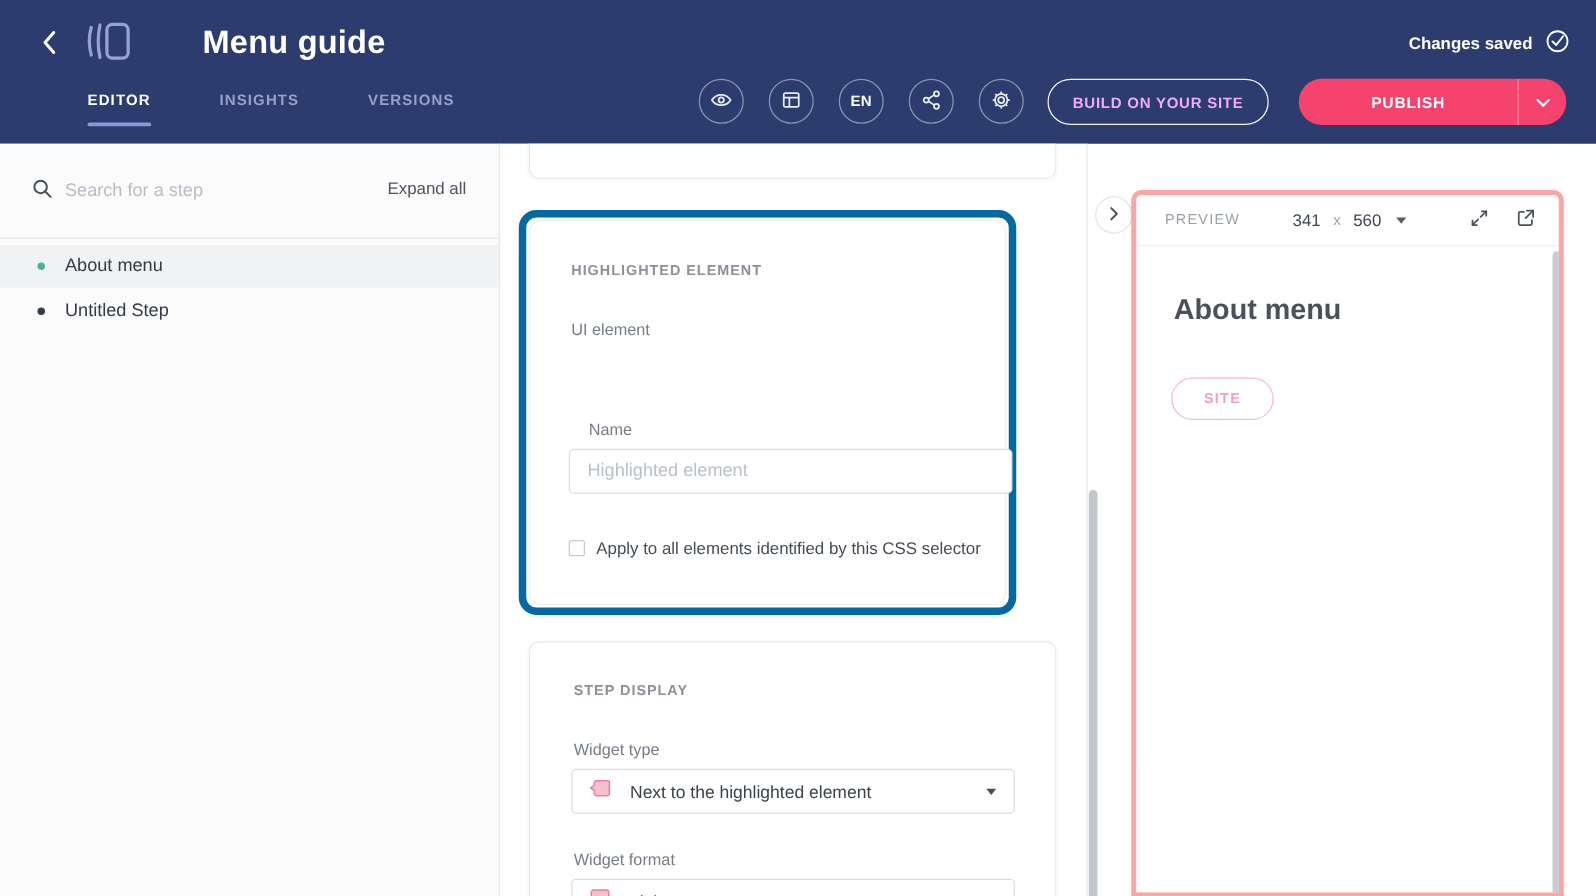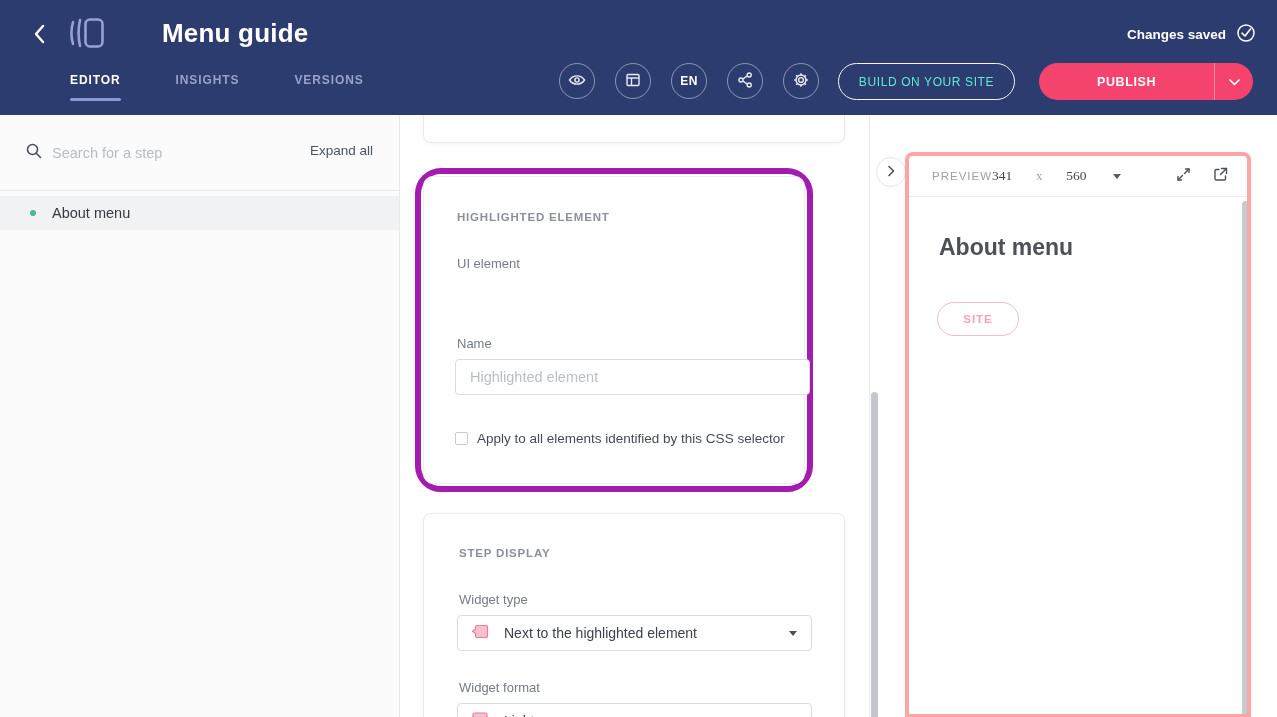--- a/index.html
+++ b/index.html
@@ -16,21 +16,21 @@
 
   .tabs { position:absolute; left:70px; top:73px; display:flex; gap:55px; }
   .tab { font-size:12px; font-weight:bold; letter-spacing:0.9px; color:#98a1c8; padding-bottom:14px; position:relative; cursor:pointer; }
   .tab.active { color:#ffffff; }
   .tab.active .tab-underline { position:absolute; left:0; right:0; bottom:0; height:3px; background:#8d96d6; border-radius:2px; }
 
   .header-icons { position:absolute; left:559px; top:63px; display:flex; gap:20px; }
   .circle-btn { width:36px; height:36px; border-radius:50%; border:1px solid rgba(255,255,255,0.45); background:none; display:flex; align-items:center; justify-content:center; cursor:pointer; }
   .lang-label { font-size:12px; font-weight:bold; color:#fff; letter-spacing:0.3px; }
 
-  .build-btn { position:absolute; left:838px; top:63px; width:177px; height:37px; border-radius:19px; border:1px solid rgba(255,255,255,0.95); background:none; color:#5eead4; font-family:inherit; font-size:12px; font-weight:normal; letter-spacing:0.6px; cursor:pointer;text-align:center; }
+  .build-btn { position:absolute; left:838px; top:63px; width:177px; height:37px; border-radius:19px; border:1px solid rgba(255,255,255,0.95); background:none; color:#f0abfc; font-family:inherit; font-size:12px; font-weight:bold; letter-spacing:0.6px; cursor:pointer;text-align:center; }
   .publish-btn { position:absolute; left:1039px; top:63px; width:214px; height:37px; border-radius:19px; background:#f4436d; display:flex; overflow:hidden; }
   .publish-main { flex:1; border:none; background:none; color:#fff; font-family:inherit; font-size:12.5px; font-weight:bold; letter-spacing:0.6px; cursor:pointer; }
   .publish-caret { width:39px; border:none; border-left:1px solid rgba(255,255,255,0.35); background:none; display:flex; align-items:center; justify-content:center; cursor:pointer; }
 
   
   .sidebar { position:absolute; left:0; top:115px; width:400px; height:602px; background:#fbfbfc; border-right:1px solid #e7e8ec; }
   .sidebar-search-row { position:absolute; left:0; top:0; width:100%; height:76px; border-bottom:1px solid #e7e8ec; }
   .search-icon { position:absolute; left:25px; top:27px; }
   .search-input { position:absolute; left:52px; top:22px; width:210px; height:32px; border:none; background:none; font-family:inherit; font-size:14.5px; color:#3c434d; outline:none; }
   .search-input::placeholder { color:#b7bdc5; }
@@ -42,34 +42,34 @@
   .step-dot { width:6px; height:6px; border-radius:50%; flex:0 0 auto; }
   .step-dot.active { background:#4cb39c; }
   .step-dot.idle { background:#333b49; }
   .step-label { font-size:14.5px; color:#343b45; }
 
   
   .editor { position:absolute; left:400px; top:115px; width:470px; height:602px; background:#fff; border-right:1px solid #e9eaec; overflow:hidden; }
   .card { background:#fff; border:1px solid #e9eaed; border-radius:8px; box-shadow:0 1px 4px rgba(40,50,70,0.05); }
   .partial-card { position:absolute; left:23px; top:-16px; width:422px; height:44px; }
 
-  .highlight-wrap { position:absolute; left:15px; top:53px; width:398px; height:324px; border:6px solid #a21caf; border-radius:26px; padding:2px; }
+  .highlight-wrap { position:absolute; left:15px; top:53px; width:398px; height:324px; border:6px solid #0369a1; border-radius:14px; padding:2px; }
   .highlight-card { width:100%; height:100%; border-radius:10px; position:relative; border:1px solid #eceef0; background:#fff; }
 
   .section-title { font-size:11.5px; letter-spacing:0.8px; color:#8b9099; }
   .field-label { font-size:13px; color:#757c86; }
 
   .hl-title { position:absolute; left:33px; top:34px; }
   .hl-uielement-label { position:absolute; left:33px; top:79px; }
   .select-row { position:absolute; left:31px; top:102px; width:355px; height:36px; display:flex; }
   .ui-select { flex:1; border:1px solid #d9dce1; border-radius:4px 0 0 4px; display:flex; align-items:center; padding:0 14px; cursor:pointer; background:#fff; }
   .ui-select .value { font-size:14px; color:#3b424c; }
   .caret { width:0; height:0; border-left:4px solid transparent; border-right:4px solid transparent; border-top:5px solid #4a515b; margin-left:auto; }
   .adv-btn { width:39px; border:1px solid #d9dce1; border-left:none; border-radius:0 4px 4px 0; background:#fff; display:flex; align-items:center; justify-content:center; cursor:pointer; }
-  .hl-name-label { position:absolute; left:33px; top:159px; }
+  .hl-name-label { position:absolute; left:47px; top:159px; }
   .name-input { position:absolute; left:31px; top:182px; width:355px; height:36px; border:1px solid #d9dce1; border-radius:4px; padding:0 14px; font-family:inherit; font-size:14.5px; color:#3b424c; outline:none; }
   .name-input::placeholder { color:#b9bfc7; }
   .checkbox-row { position:absolute; left:31px; top:254px; display:flex; align-items:center; gap:9px; cursor:pointer; }
   .checkbox-box { width:13px; height:13px; border:1px solid #c6cbd1; border-radius:2px; background:#fff; flex:0 0 auto; }
   .checkbox-row .cb-label { font-size:13.5px; color:#454c56; }
 
   .step-card { position:absolute; left:23px; top:398px; width:422px; height:330px; }
   .sd-title { position:absolute; left:35px; top:33px; }
   .sd-type-label { position:absolute; left:35px; top:78px; }
   .widget-select { position:absolute; left:33px; top:101px; width:355px; height:36px; border:1px solid #d9dce1; border-radius:4px; display:flex; align-items:center; padding:0 14px 0 12px; cursor:pointer; background:#fff; }
@@ -79,21 +79,21 @@
 
   .editor-scrollbar { position:absolute; left:871px; top:392px; width:7px; height:325px; background:#c3c7cd; border-radius:4px 4px 0 0; cursor:pointer; }
 
   
   .collapse-btn { position:absolute; left:876px; top:157px; width:30px; height:30px; border-radius:50%; background:#fff; border:1px solid #e4e6ea; display:flex; align-items:center; justify-content:center; cursor:pointer; }
 
   
   .preview-panel { position:absolute; left:905px; top:152px; width:346px; height:566px; background:#fff; border:4px solid #fca5a5; border-radius:8px 8px 0 0; box-shadow:0 1px 4px rgba(40,50,70,0.05); overflow:hidden; }
   .preview-header { height:41px; border-bottom:1px solid #edeef1; display:flex; align-items:center; padding:0 18px 0 23px; }
   .preview-title { font-size:11.5px; letter-spacing:1px; color:#9aa1aa; }
-  .size-select { display:flex; align-items:center; gap:24px; background:none; border:none; cursor:pointer; font-family:Liberation Serif, serif; }
+  .size-select { display:flex; align-items:center; gap:10px; margin-left:42px; background:none; border:none; cursor:pointer; font-family:Liberation Sans, sans-serif; }
   .size-num { font-size:13.5px; color:#3f4650; }
   .size-sep { font-size:12px; color:#9aa1aa; }
   .size-caret { width:0; height:0; border-left:4px solid transparent; border-right:4px solid transparent; border-top:5px solid #555c66; margin-left:2px; }
   .icon-btn { background:none; border:none; cursor:pointer; display:flex; align-items:center; justify-content:center; padding:0; }
   .expand-btn { margin-left:auto; }
   .open-btn { margin-left:20px; }
 
   .preview-content-title { position:absolute; left:30px; top:78px; font-size:23px; color:#4c5159; }
   .next-btn { position:absolute; left:28px; top:146px; width:82px; height:34px; border-radius:17px; border:1px solid #f6bcc9; background:#fff; color:#f5a2b5; font-family:inherit; font-size:11.5px; font-weight:bold; letter-spacing:1px; cursor:pointer; }
   .preview-scrollbar { position:absolute; left:333px; top:45px; width:7px; height:520px; background:#c6cad1; border-radius:4px; cursor:pointer; }
@@ -209,20 +209,24 @@
       </svg>
     </span>
     <input class="search-input" type="text" placeholder="Search for a step" style="">
     <button class="expand-all">Expand all</button>
   </div>
   <div class="step-list">
     <div class="step-item selected">
       <span class="step-dot active"></span>
       <span class="step-label">About menu</span>
     </div>
+    <div class="step-item">
+      <span class="step-dot idle"></span>
+      <span class="step-label">Untitled Step</span>
+    </div>
   </div>
 </aside>
 
 <main class="editor">
   <div class="card partial-card"></div>
 
   <div class="highlight-wrap">
     <section class="highlight-card">
       <h2 class="section-title hl-title">HIGHLIGHTED ELEMENT</h2>
 

